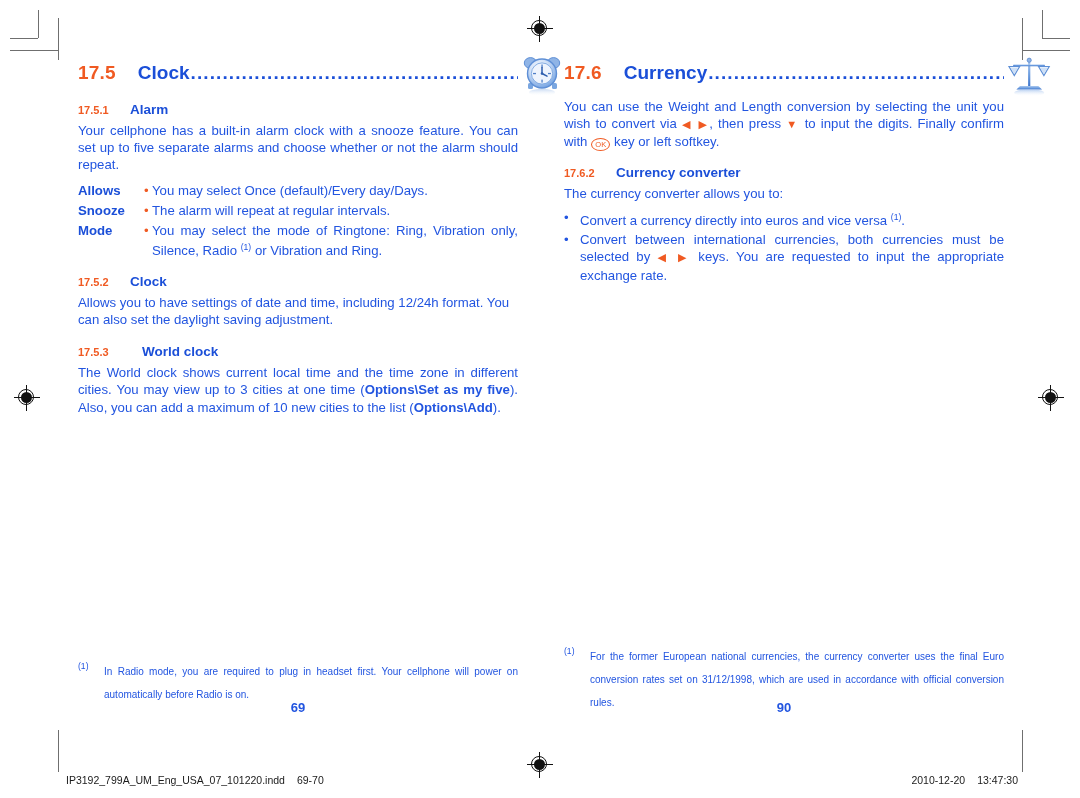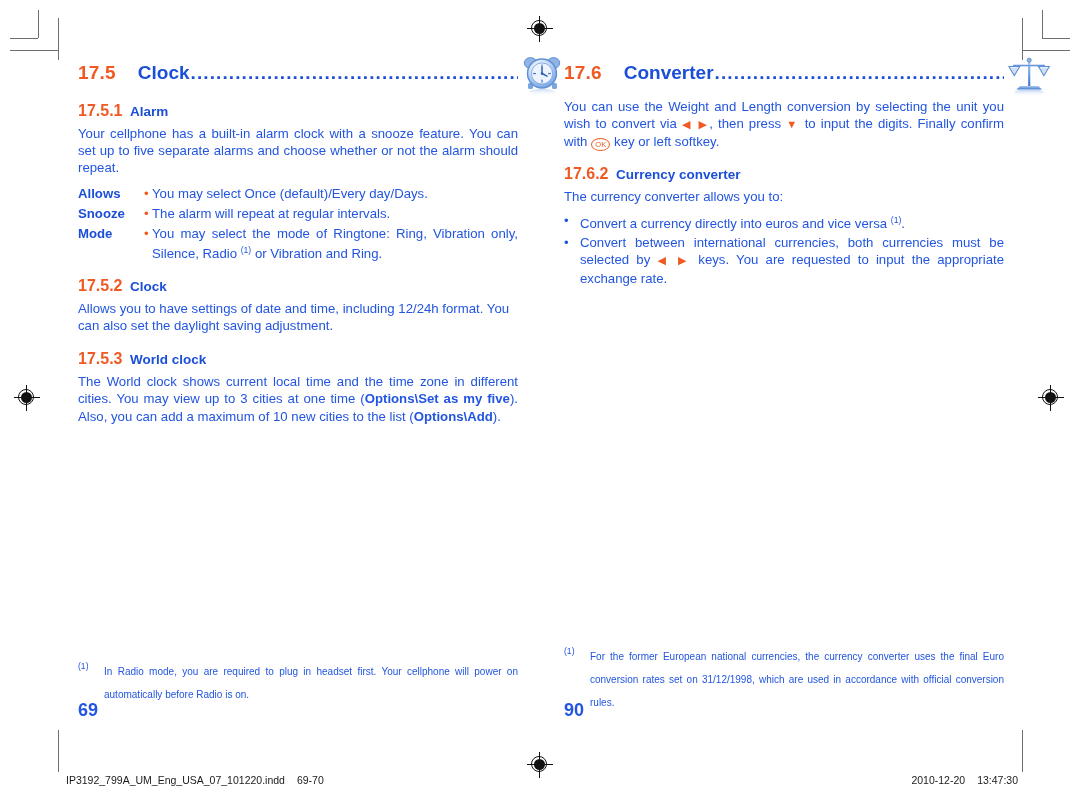--- a/index.html
+++ b/index.html
@@ -110,21 +110,21 @@
 
   
   .sub-head {
     display: flex;
     align-items: baseline;
     margin-top: 10px;
     margin-bottom: 5px;
   }
   .sub-num {
     color: #F05A22;
-    font-size: 16px;
+    font-size: 11px;
     font-weight: bold;
     min-width: 46px;
   }
   .sub-title {
     color: #1B4FD8;
     font-size: 13.5px;
     font-weight: bold;
     margin-left: 6px;
   }
 
@@ -229,24 +229,24 @@
     color: #2255E0;
     font-size: 10px;
     line-height: 23px;
     flex: 1 1 auto;
     text-align: justify;
   }
 
   .folio {
     position: absolute;
     color: #2255E0;
-    font-size: 18px;
+    font-size: 13px;
     font-weight: bold;
     width: 440px;
-    text-align: left;
+    text-align: center;
   }
   .folio-left  { left: 78px;  top: 700px; }
   .folio-right { left: 564px; top: 700px; }
 
   
   .print-bar {
     position: absolute;
     bottom: 0;
     left: 0;
     width: 1080px;
@@ -374,33 +374,33 @@
       </div>
 
     </div>
 
     <div class="sub-head" style="margin-top:14px;">
       <span class="sub-num">17.5.2</span>
       <span class="sub-title">Clock</span>
     </div>
     <p class="body nojust">Allows you to have settings of date and time, including 12/24h format. You can also set the daylight saving adjustment.</p>
 
-    <div class="sub-head" style="margin-top:16px;">
+    <div class="sub-head" style="margin-top:16px;gap:12px;">
       <span class="sub-num">17.5.3</span>
       <span class="sub-title">World clock</span>
     </div>
     <p class="body"><span>The World clock shows current local time and the time zone in different cities. You may view up to 3 cities at one time (</span><b class="bold-inline">Options\Set as my five</b><span>). Also, you can add a maximum of 10 new cities to the list (</span><b class="bold-inline">Options\Add</b><span>).</span></p>
 
   </div>
 
   <div class="column col-right">
 
     <div class="sec-head">
       <span class="sec-num">17.6</span>
-      <span class="sec-title">Converter</span>
+      <span class="sec-title">Currency</span>
       <span class="sec-dots">..........................................................</span>
 
       <span class="sec-icon icon-right">
         <svg viewBox="0 0 46 44" width="46" height="44">
           <defs>
             <linearGradient id="scG" x1="0" y1="0" x2="0" y2="1">
               <stop offset="0%" stop-color="#aecbf0"></stop>
               <stop offset="55%" stop-color="#6e9ee0"></stop>
               <stop offset="100%" stop-color="#3f76cc"></stop>
             </linearGradient>

